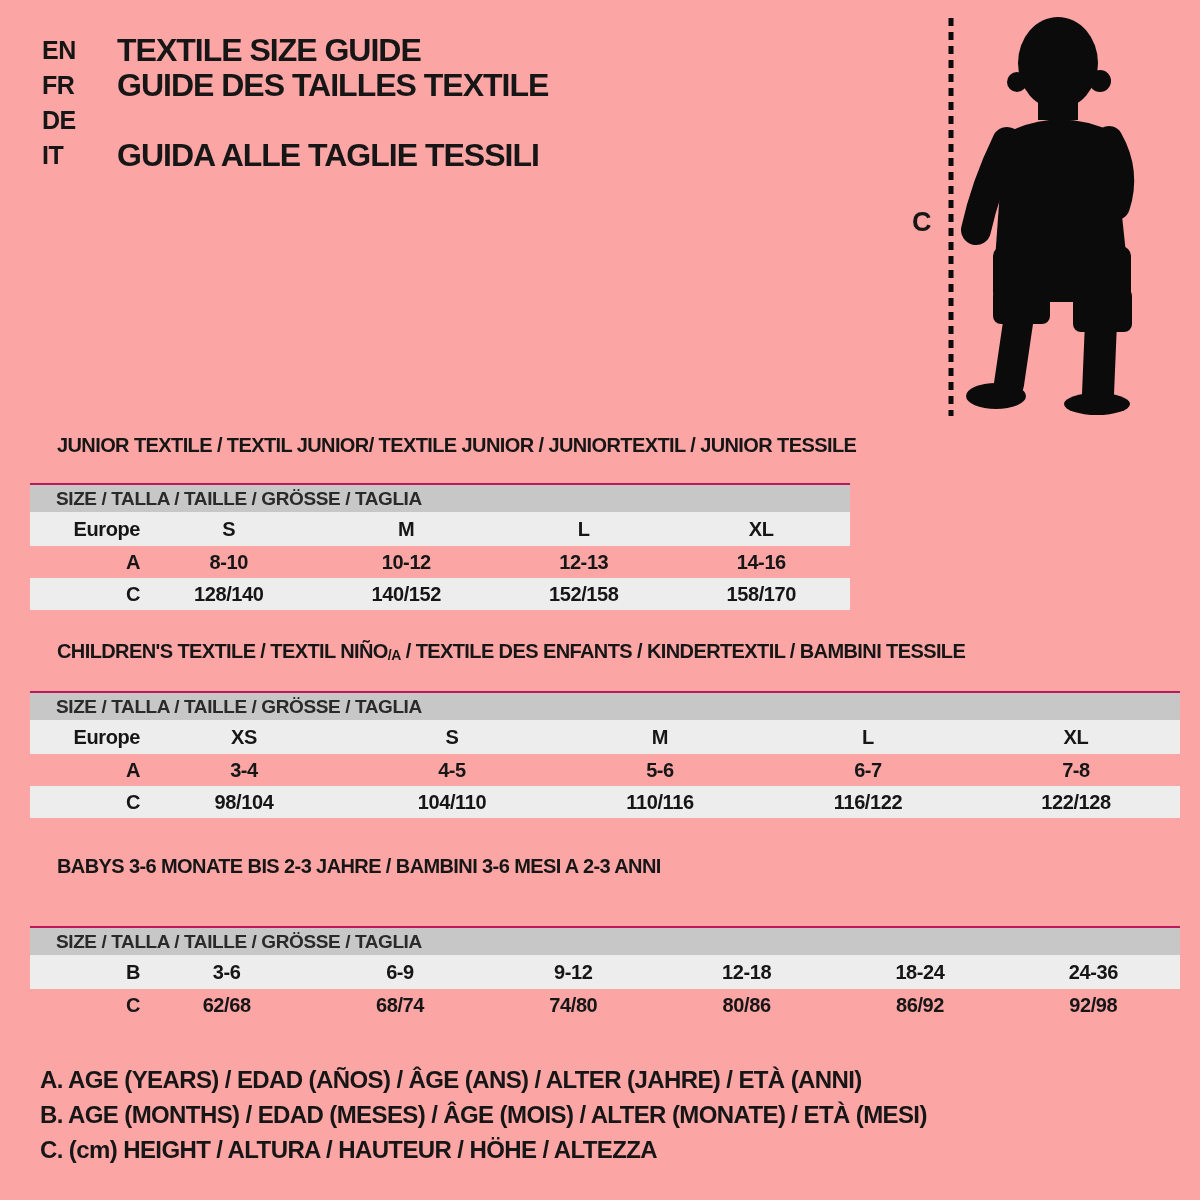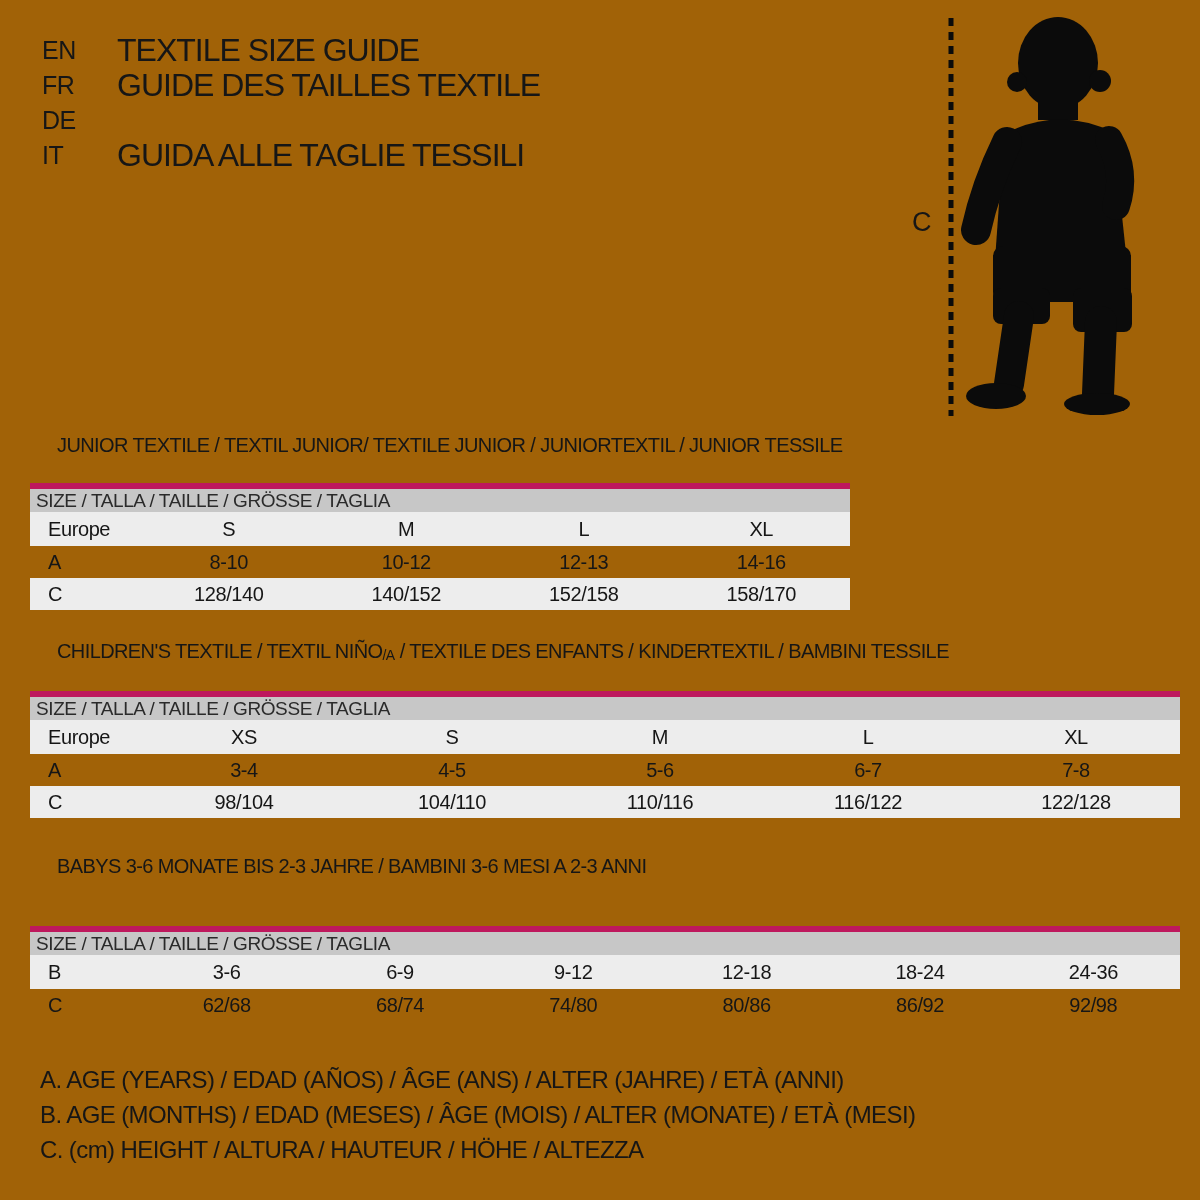--- a/index.html
+++ b/index.html
@@ -1,44 +1,44 @@
 <!DOCTYPE html>
 <html><head>
 <meta charset="utf-8">
 <style>
   * { margin:0; padding:0; box-sizing:border-box; }
   html,body { background:#ffffff; }
   .page {
-    position:relative; width:1200px; height:1200px; background:#a16207;
-    font-family:"Liberation Sans", sans-serif; font-weight:normal; color:#161616;
+    position:relative; width:1200px; height:1200px; background:#fca5a5;
+    font-family:"Liberation Sans", sans-serif; font-weight:bold; color:#161616;
     overflow:hidden;
   }
   
   .lang-header { position:absolute; left:42px; top:33px; }
   .lang-row { display:flex; height:35px; align-items:center; }
   .lang-code { width:75px; font-size:25px; letter-spacing:-0.5px; }
   .lang-label { font-size:32px; letter-spacing:-1px; white-space:nowrap; }
   
   .figure { position:absolute; left:900px; top:0; width:260px; height:430px; }
   .measure-label { position:absolute; left:912px; top:207px; font-size:27px; }
   
   .section-title { position:absolute; left:57px; font-size:20px; letter-spacing:-0.6px; white-space:nowrap; }
   .section-title .small-sub { font-size:14px; vertical-align:-2px; letter-spacing:-0.5px; }
   .two-line { line-height:32px; }
   
   .table-block { position:absolute; left:30px; }
   .size-bar {
-    height:29px; background:#c7c7c7; border-top:6px solid #be185d;
-    display:flex; align-items:center; padding-left:6px;
+    height:29px; background:#c7c7c7; border-top:2px solid #be185d;
+    display:flex; align-items:center; padding-left:26px;
     font-size:19px; letter-spacing:-0.4px; color:#2a2a2a;
   }
   .trow { display:flex; align-items:center; height:32px; font-size:20px; letter-spacing:-0.4px; }
   .trow.first { height:34px; }
   .trow:nth-of-type(even) { background:#ededed; }
-  .tlabel { width:110px; padding-left:18px; }
+  .tlabel { width:110px; padding-left:18px;text-align:right; }
   .tcell { flex:1; text-align:center; }
   
   .legend { position:absolute; left:40px; top:1068px; }
   .legend-line { font-size:24px; letter-spacing:-0.6px; line-height:24px; margin-bottom:11px; white-space:nowrap; }
 </style>
 </head>
 <body>
 
 <div class="page">
 

